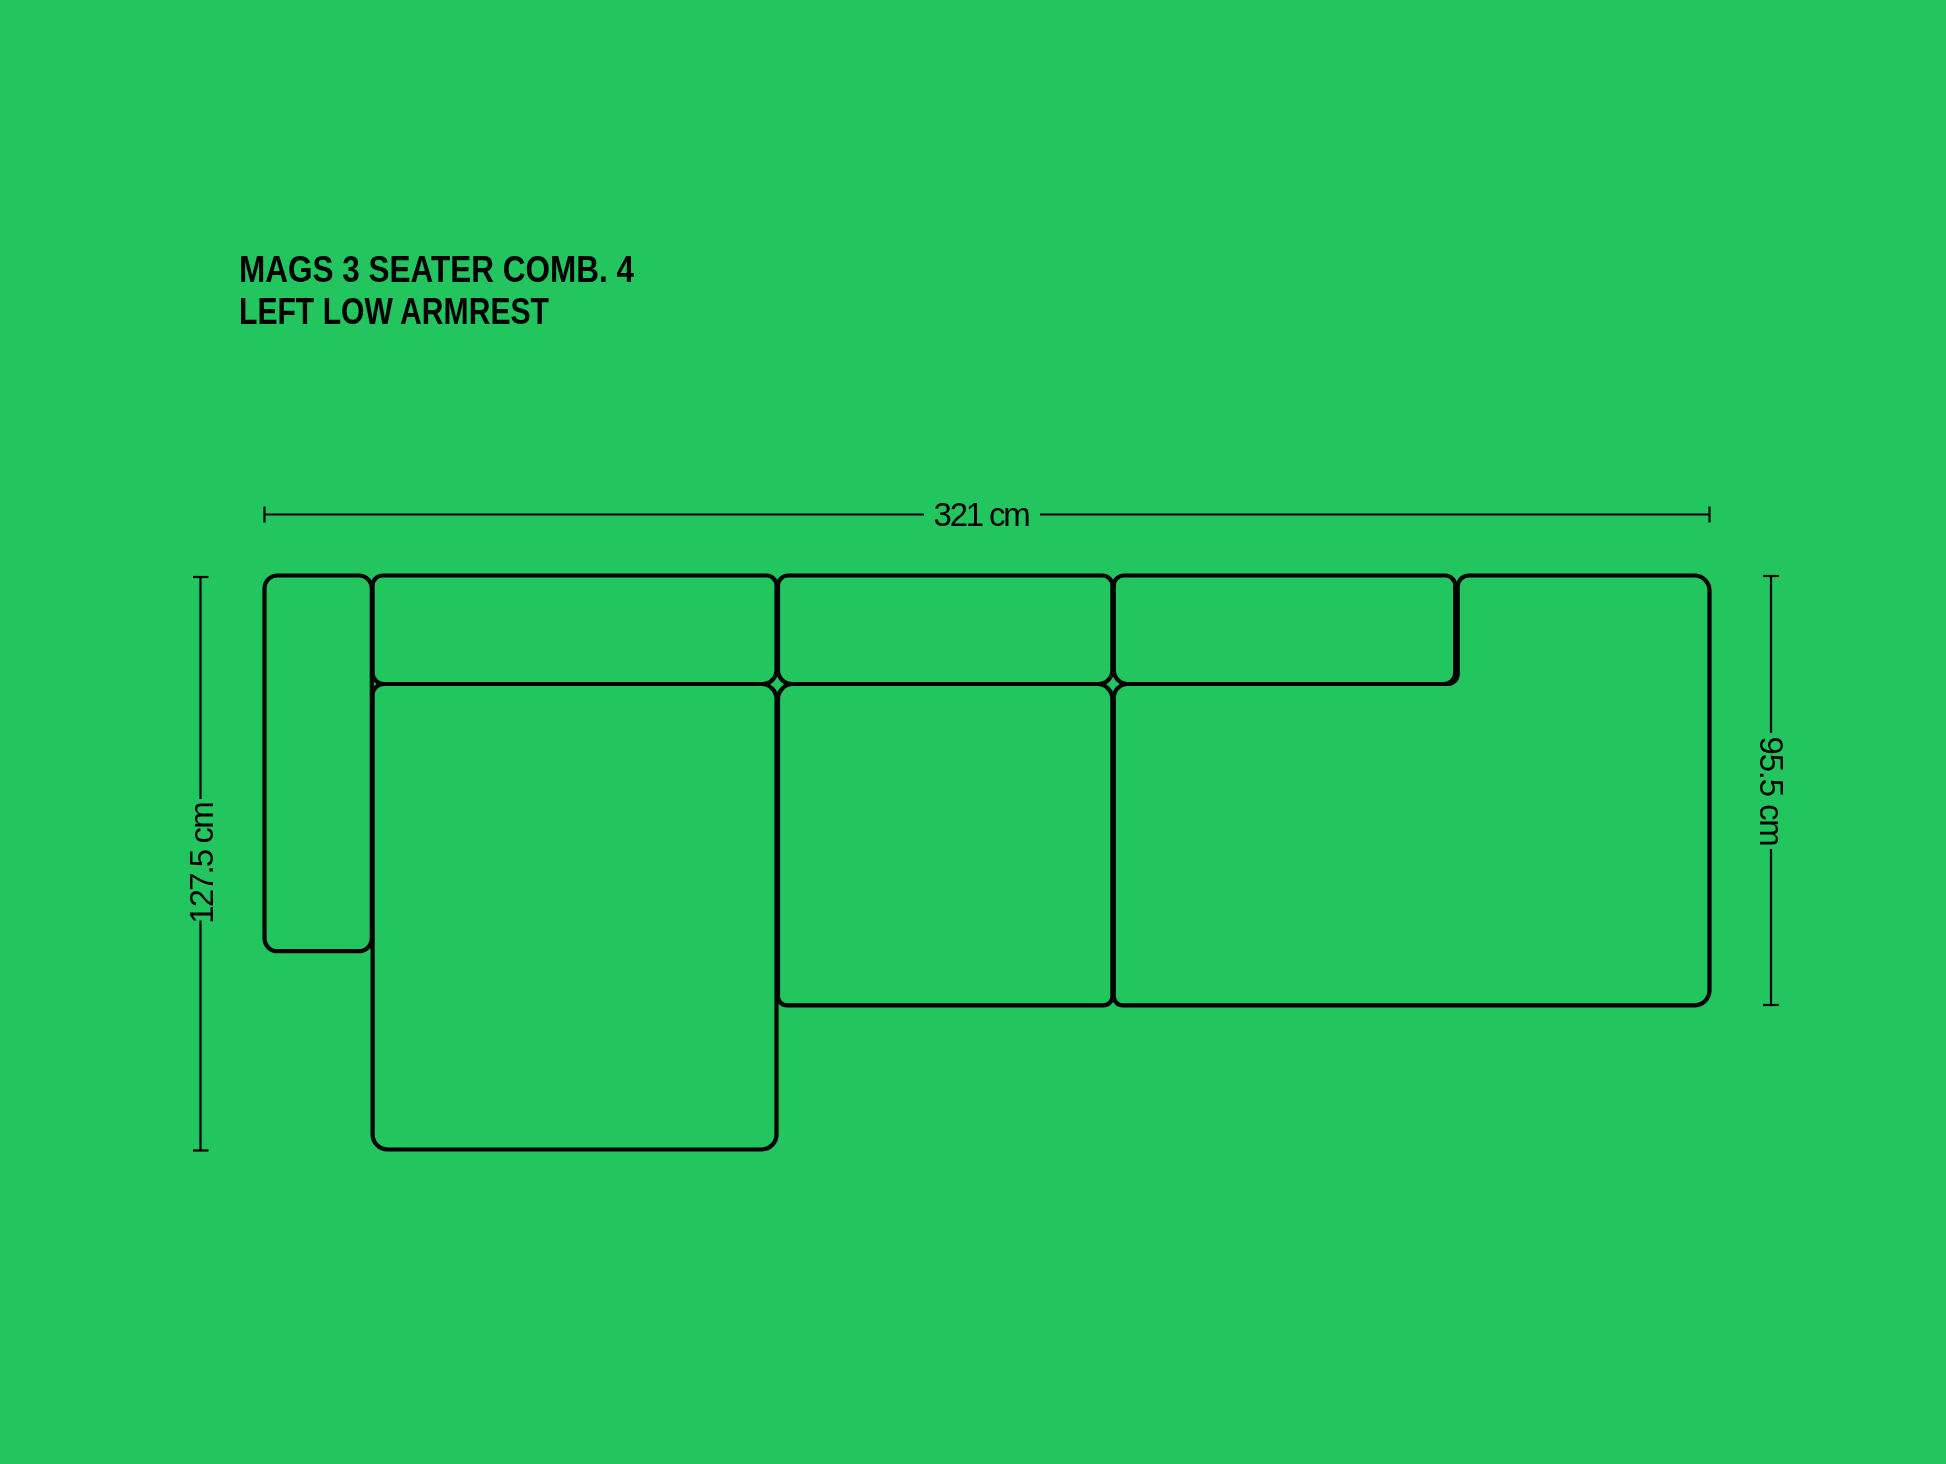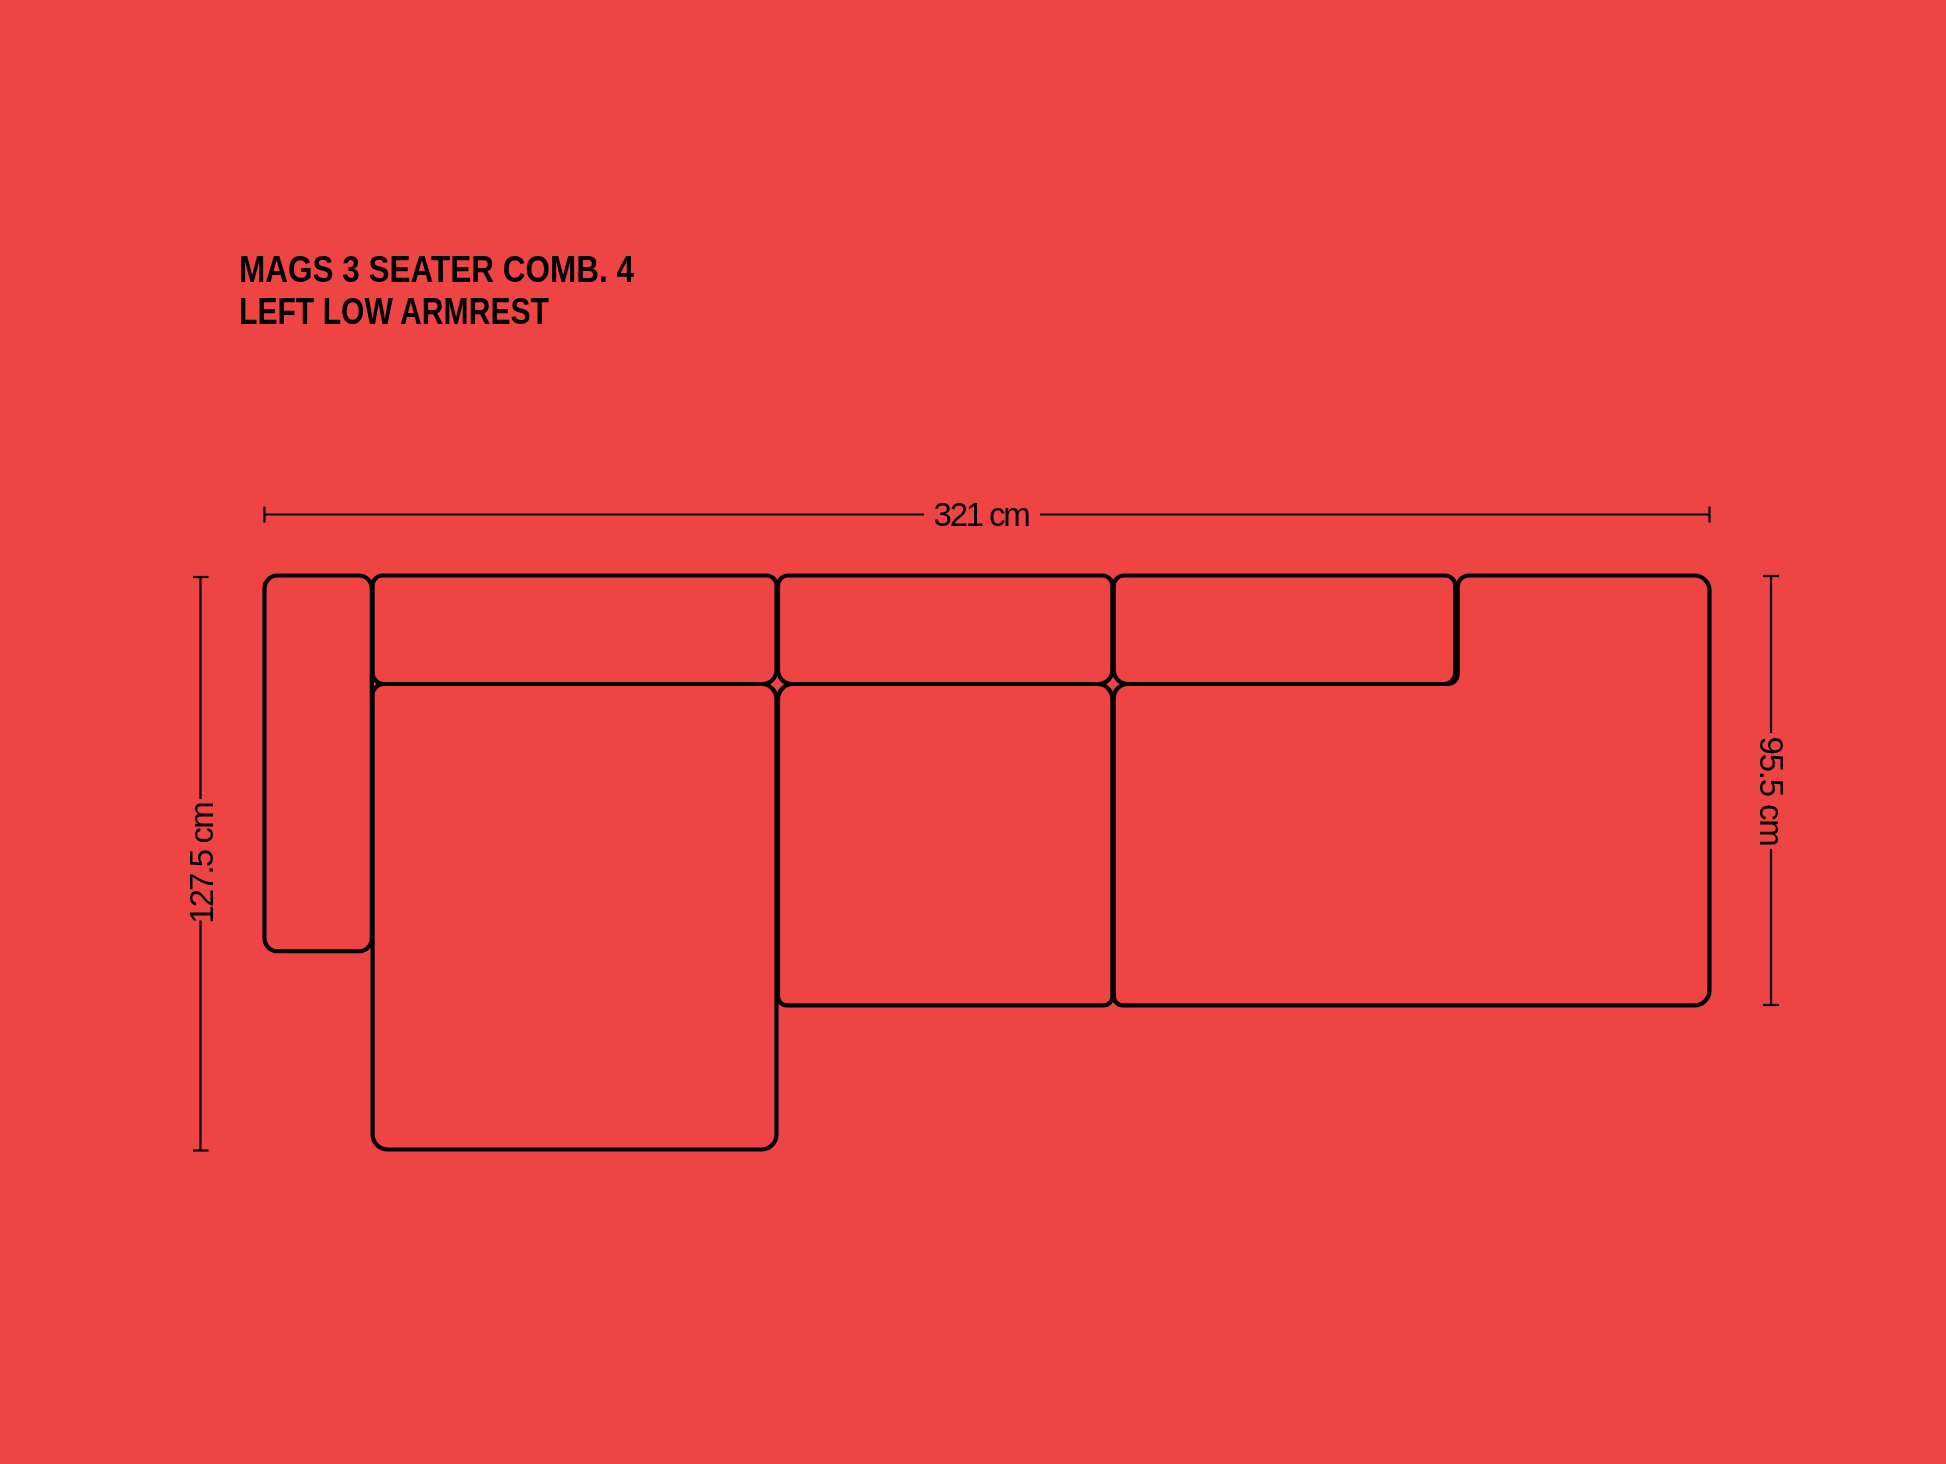--- a/index.html
+++ b/index.html
@@ -1,16 +1,16 @@
 <!DOCTYPE html>
 <html><head>
 <meta charset="utf-8">
 <style>
   html,body{margin:0;padding:0;background:#ffffff;}
-  #canvas{position:relative;width:1946px;height:1464px;background:#ef4444;overflow:hidden;}
+  #canvas{position:relative;width:1946px;height:1464px;background:#22c55e;overflow:hidden;}
   svg{position:absolute;left:0;top:0;}
   text{font-family:"Liberation Sans",sans-serif;fill:#000;}
   .title{font-weight:bold;font-size:36px;}
   .dim{font-size:33px;letter-spacing:-1.2px;}
 </style>
 </head>
 <body>
 <div id="canvas">
 <svg width="1946" height="1464" viewBox="0 0 1946 1464" style="filter:blur(0px);">
 

